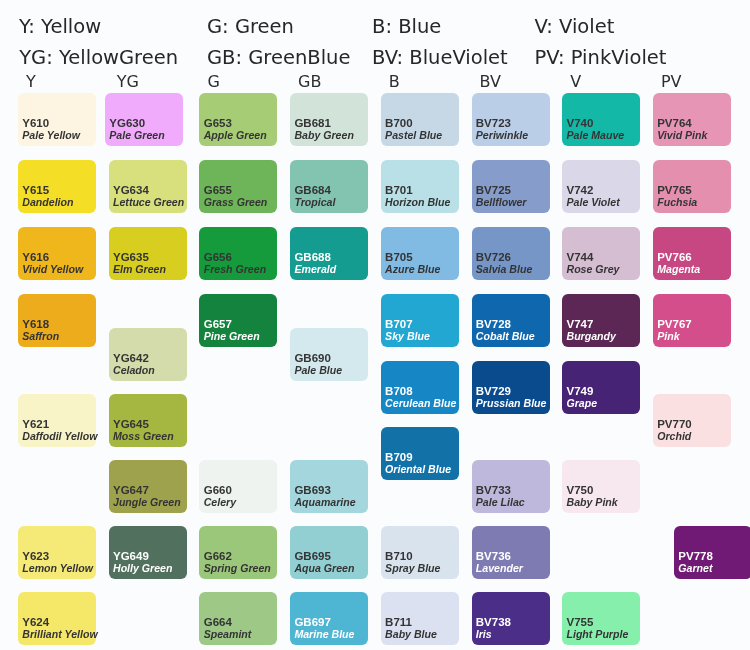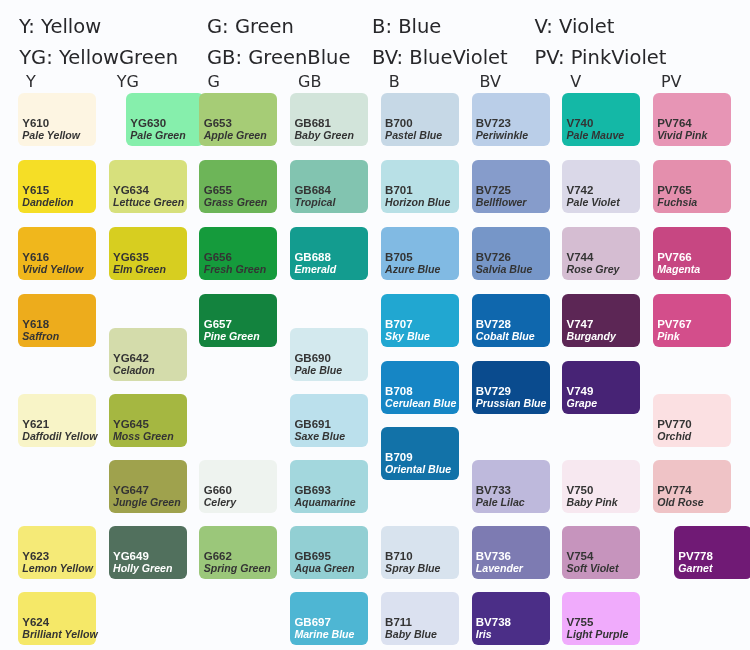--- a/index.html
+++ b/index.html
@@ -57,21 +57,21 @@
     </div>
 <div class="sw d" style="left:18px;top:561px;background:#F5E868">
       <span class="code">Y624</span>
       <span class="nm">Brilliant Yellow</span>
     </div>
 <div class="sw d" style="left:18px;top:627px;background:#F4DE28">
       <span class="code"></span>
       <span class="nm"></span>
     </div>
 <div class="collabel" style="left:116.7px">YG</div>
-<div class="sw d" style="left:126px;top:62px;background:#86efac">
+<div class="sw d" style="left:105px;top:62px;background:#f0abfc">
       <span class="code">YG630</span>
       <span class="nm">Pale Green</span>
     </div>
 <div class="sw d" style="left:108.7px;top:129px;background:#D7E07C">
       <span class="code">YG634</span>
       <span class="nm">Lettuce Green</span>
     </div>
 <div class="sw d" style="left:108.7px;top:196px;background:#D7CE20">
       <span class="code">YG635</span>
       <span class="nm">Elm Green</span>
@@ -110,20 +110,24 @@
       <span class="nm">Pine Green</span>
     </div>
 <div class="sw d" style="left:199.4px;top:429px;background:#EEF3EF">
       <span class="code">G660</span>
       <span class="nm">Celery</span>
     </div>
 <div class="sw d" style="left:199.4px;top:495px;background:#9BC77A">
       <span class="code">G662</span>
       <span class="nm">Spring Green</span>
     </div>
+<div class="sw d" style="left:199.4px;top:561px;background:#9DC886">
+      <span class="code">G664</span>
+      <span class="nm">Speamint</span>
+    </div>
 <div class="sw l" style="left:199.4px;top:627px;background:#128755">
       <span class="code"></span>
       <span class="nm"></span>
     </div>
 <div class="collabel" style="left:298.1px">GB</div>
 <div class="sw d" style="left:290.1px;top:62px;background:#D2E4DA">
       <span class="code">GB681</span>
       <span class="nm">Baby Green</span>
     </div>
 <div class="sw d" style="left:290.1px;top:129px;background:#82C4B0">
@@ -131,24 +135,20 @@
       <span class="nm">Tropical</span>
     </div>
 <div class="sw l" style="left:290.1px;top:196px;background:#139C8F">
       <span class="code">GB688</span>
       <span class="nm">Emerald</span>
     </div>
 <div class="sw d" style="left:290.1px;top:297px;background:#D3E9EE">
       <span class="code">GB690</span>
       <span class="nm">Pale Blue</span>
     </div>
-<div class="sw d" style="left:290.1px;top:363px;background:#BBE0EC">
-      <span class="code">GB691</span>
-      <span class="nm">Saxe Blue</span>
-    </div>
 <div class="sw d" style="left:290.1px;top:429px;background:#A3D7DD">
       <span class="code">GB693</span>
       <span class="nm">Aquamarine</span>
     </div>
 <div class="sw d" style="left:290.1px;top:495px;background:#92CFD3">
       <span class="code">GB695</span>
       <span class="nm">Aqua Green</span>
     </div>
 <div class="sw l" style="left:290.1px;top:561px;background:#4EB6D3">
       <span class="code">GB697</span>
@@ -250,25 +250,21 @@
       <span class="nm">Burgandy</span>
     </div>
 <div class="sw l" style="left:562.2px;top:330px;background:#472375">
       <span class="code">V749</span>
       <span class="nm">Grape</span>
     </div>
 <div class="sw d" style="left:562.2px;top:429px;background:#F7E8F0">
       <span class="code">V750</span>
       <span class="nm">Baby Pink</span>
     </div>
-<div class="sw d" style="left:562.2px;top:495px;background:#C694BD">
-      <span class="code">V754</span>
-      <span class="nm">Soft Violet</span>
-    </div>
-<div class="sw d" style="left:562.2px;top:561px;background:#f0abfc">
+<div class="sw d" style="left:562.2px;top:561px;background:#86efac">
       <span class="code">V755</span>
       <span class="nm">Light Purple</span>
     </div>
 <div class="sw l" style="left:562.2px;top:627px;background:#9D1F7E">
       <span class="code"></span>
       <span class="nm"></span>
     </div>
 <div class="collabel" style="left:660.9px">PV</div>
 <div class="sw d" style="left:652.9px;top:62px;background:#E795B5">
       <span class="code">PV764</span>
@@ -283,21 +279,17 @@
       <span class="nm">Magenta</span>
     </div>
 <div class="sw l" style="left:652.9px;top:263px;background:#D34E8B">
       <span class="code">PV767</span>
       <span class="nm">Pink</span>
     </div>
 <div class="sw d" style="left:652.9px;top:363px;background:#FBE0E2">
       <span class="code">PV770</span>
       <span class="nm">Orchid</span>
     </div>
-<div class="sw d" style="left:652.9px;top:429px;background:#EFC3C6">
-      <span class="code">PV774</span>
-      <span class="nm">Old Rose</span>
-    </div>
 <div class="sw l" style="left:674px;top:495px;background:#701a75">
       <span class="code">PV778</span>
       <span class="nm">Garnet</span>
     </div>
 </div>
 
 </body></html>

